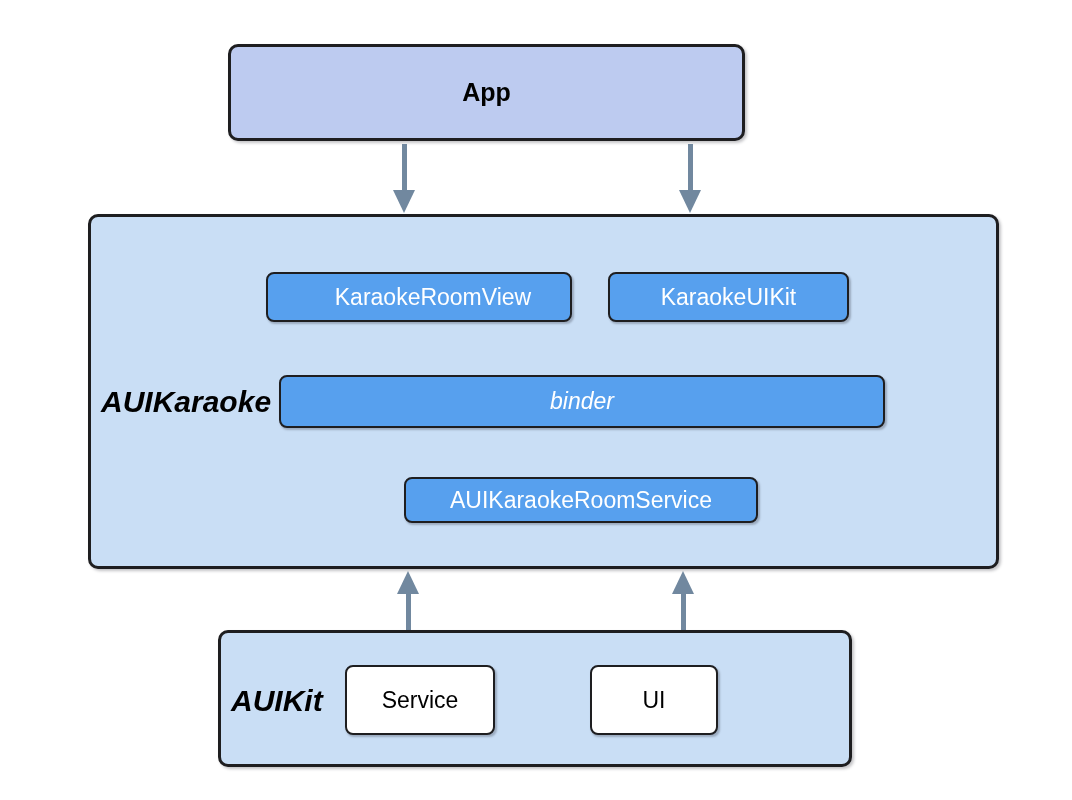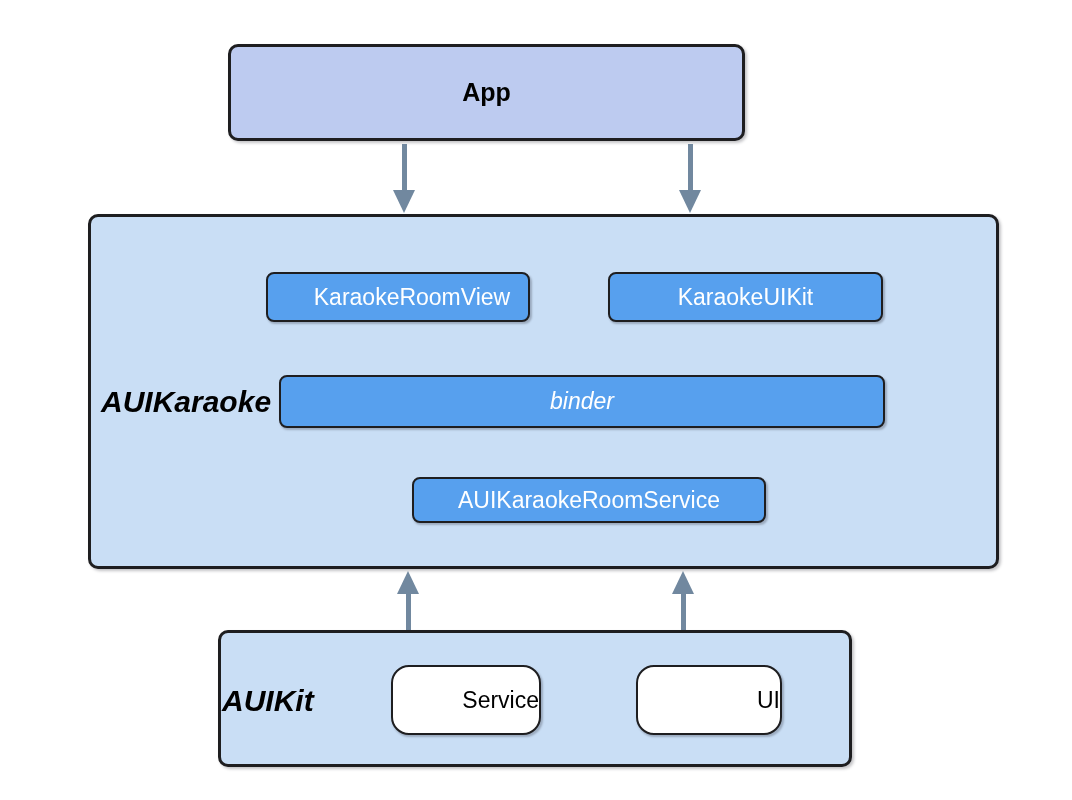--- a/index.html
+++ b/index.html
@@ -39,50 +39,49 @@
   }
   .auikaraoke-box{left:88px;top:214px;width:911px;height:355px;}
   .auikit-box{left:218px;top:630px;width:634px;height:137px;justify-content:flex-start;}
   .group-label{
     position:absolute;
     font-size:30px;font-weight:700;color:var(--label-text);
     white-space:nowrap;
     font-style:italic;
   }
   .auikaraoke-label{left:101px;top:385px;}
-  .auikit-label{left:222px;top:684px;}
+  .auikit-label{left:231px;top:684px;}
   .module{
     position:absolute;
     box-sizing:border-box;
     background:var(--module-fill);
     border:2.5px solid var(--border);
     border-radius:8px;
     display:flex;align-items:center;justify-content:center;
     color:var(--module-text);
     font-size:23px;font-weight:500;
     box-shadow:1.5px 2px 2px rgba(20,20,30,0.25);
   }
-  .mod-krv{left:266px;top:272px;width:264px;height:50px;padding-left:28px;}
-  .mod-kuk{left:608px;top:272px;width:275px;height:50px;align-items:center;}
+  .mod-krv{left:266px;top:272px;width:306px;height:50px;padding-left:28px;}
+  .mod-kuk{left:608px;top:272px;width:241px;height:50px;align-items:center;}
   .mod-binder{left:279px;top:375px;width:606px;height:53px;font-style:italic;}
-  .mod-akrs{left:404px;top:477px;width:354px;height:46px;margin-left:8px;}
+  .mod-akrs{left:404px;top:477px;width:354px;height:46px;}
   .white-box{
     position:absolute;
     box-sizing:border-box;
     background:var(--white-box-fill);
     border:2.5px solid var(--border);
-    border-radius:18px;
-    display:flex;align-items:center;justify-content:flex-end;
+    border-radius:8px;
+    display:flex;align-items:center;justify-content:center;
     color:var(--label-text);
     font-size:23px;font-weight:400;
     box-shadow:1.5px 2px 2px rgba(20,20,30,0.25);
-    margin-left:46px;
   }
   .wb-service{left:345px;top:665px;width:150px;height:70px;}
-  .wb-ui{left:590px;top:665px;width:146px;height:70px;}
+  .wb-ui{left:590px;top:665px;width:128px;height:70px;}
   .arrow{position:absolute;}
   .arrow .shaft{
     position:absolute;
     width:5px;background:var(--arrow);
   }
   .arrow .head{
     position:absolute;
     width:0;height:0;
     border-left:11px solid transparent;
     border-right:11px solid transparent;

